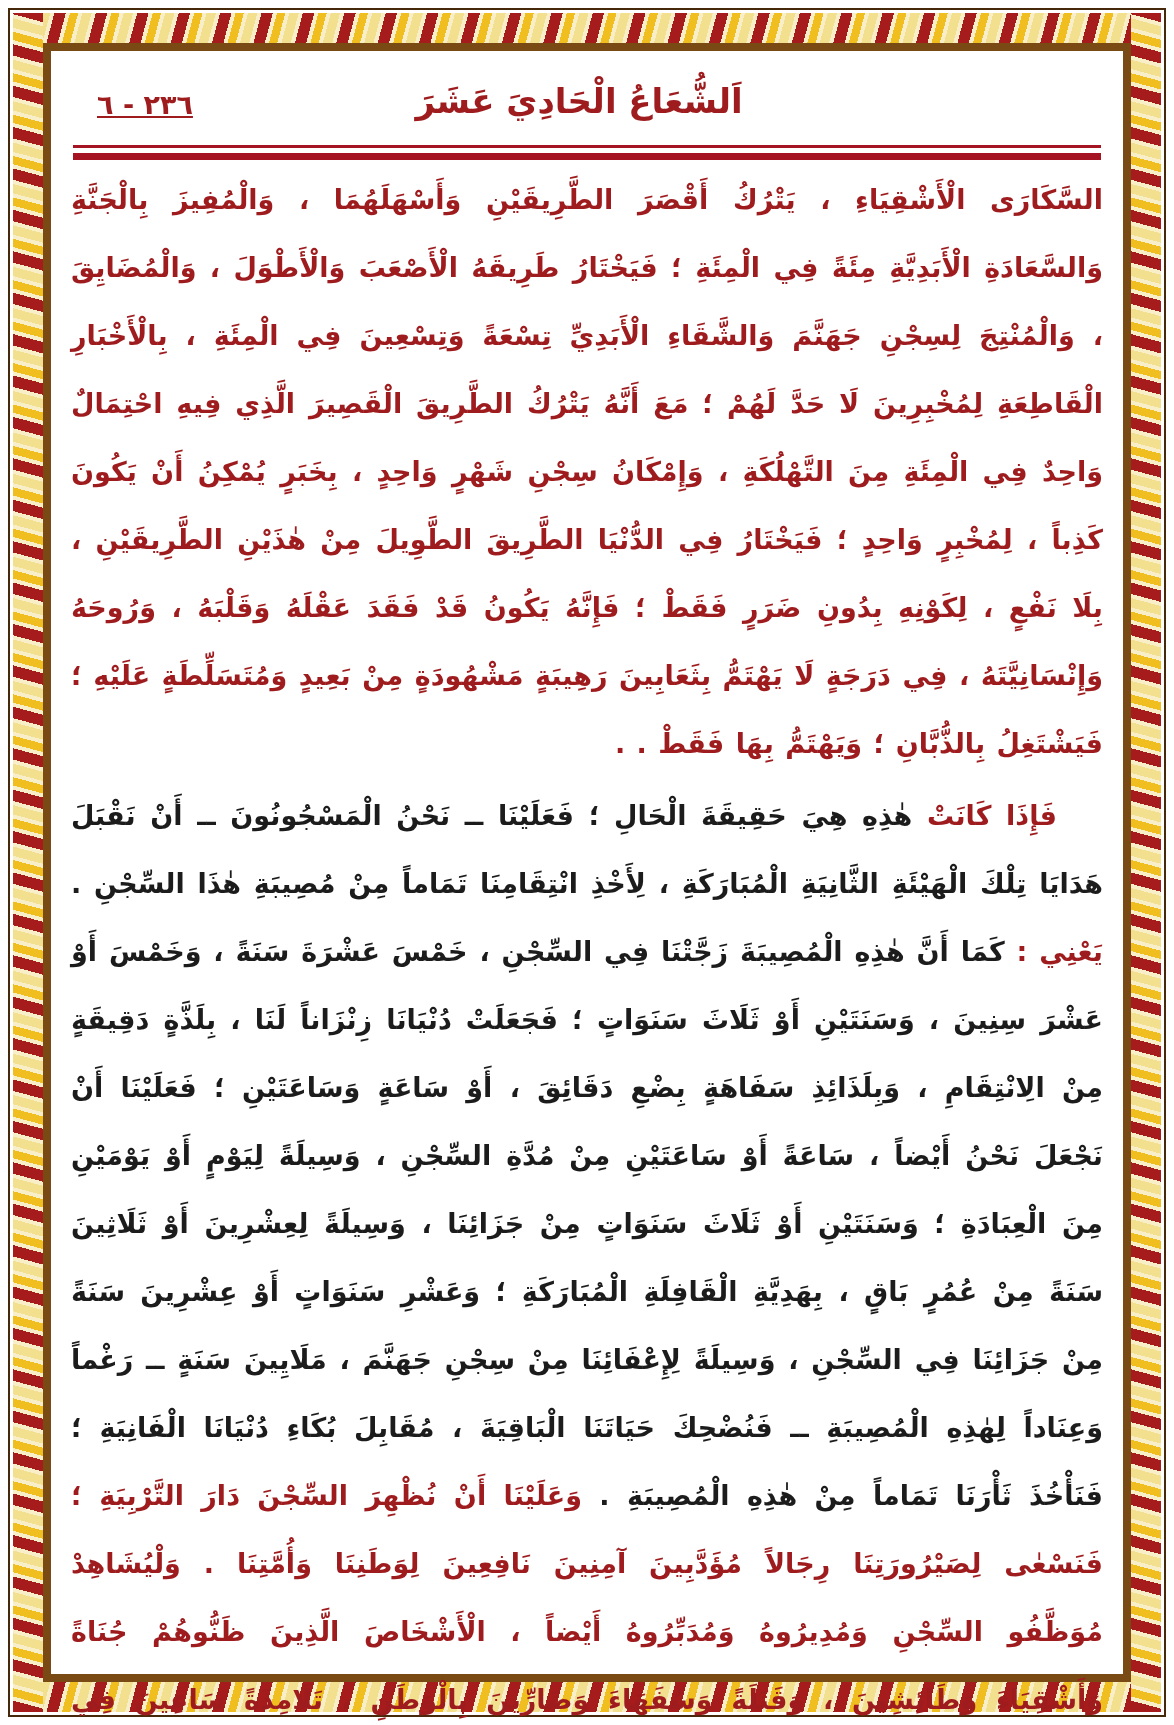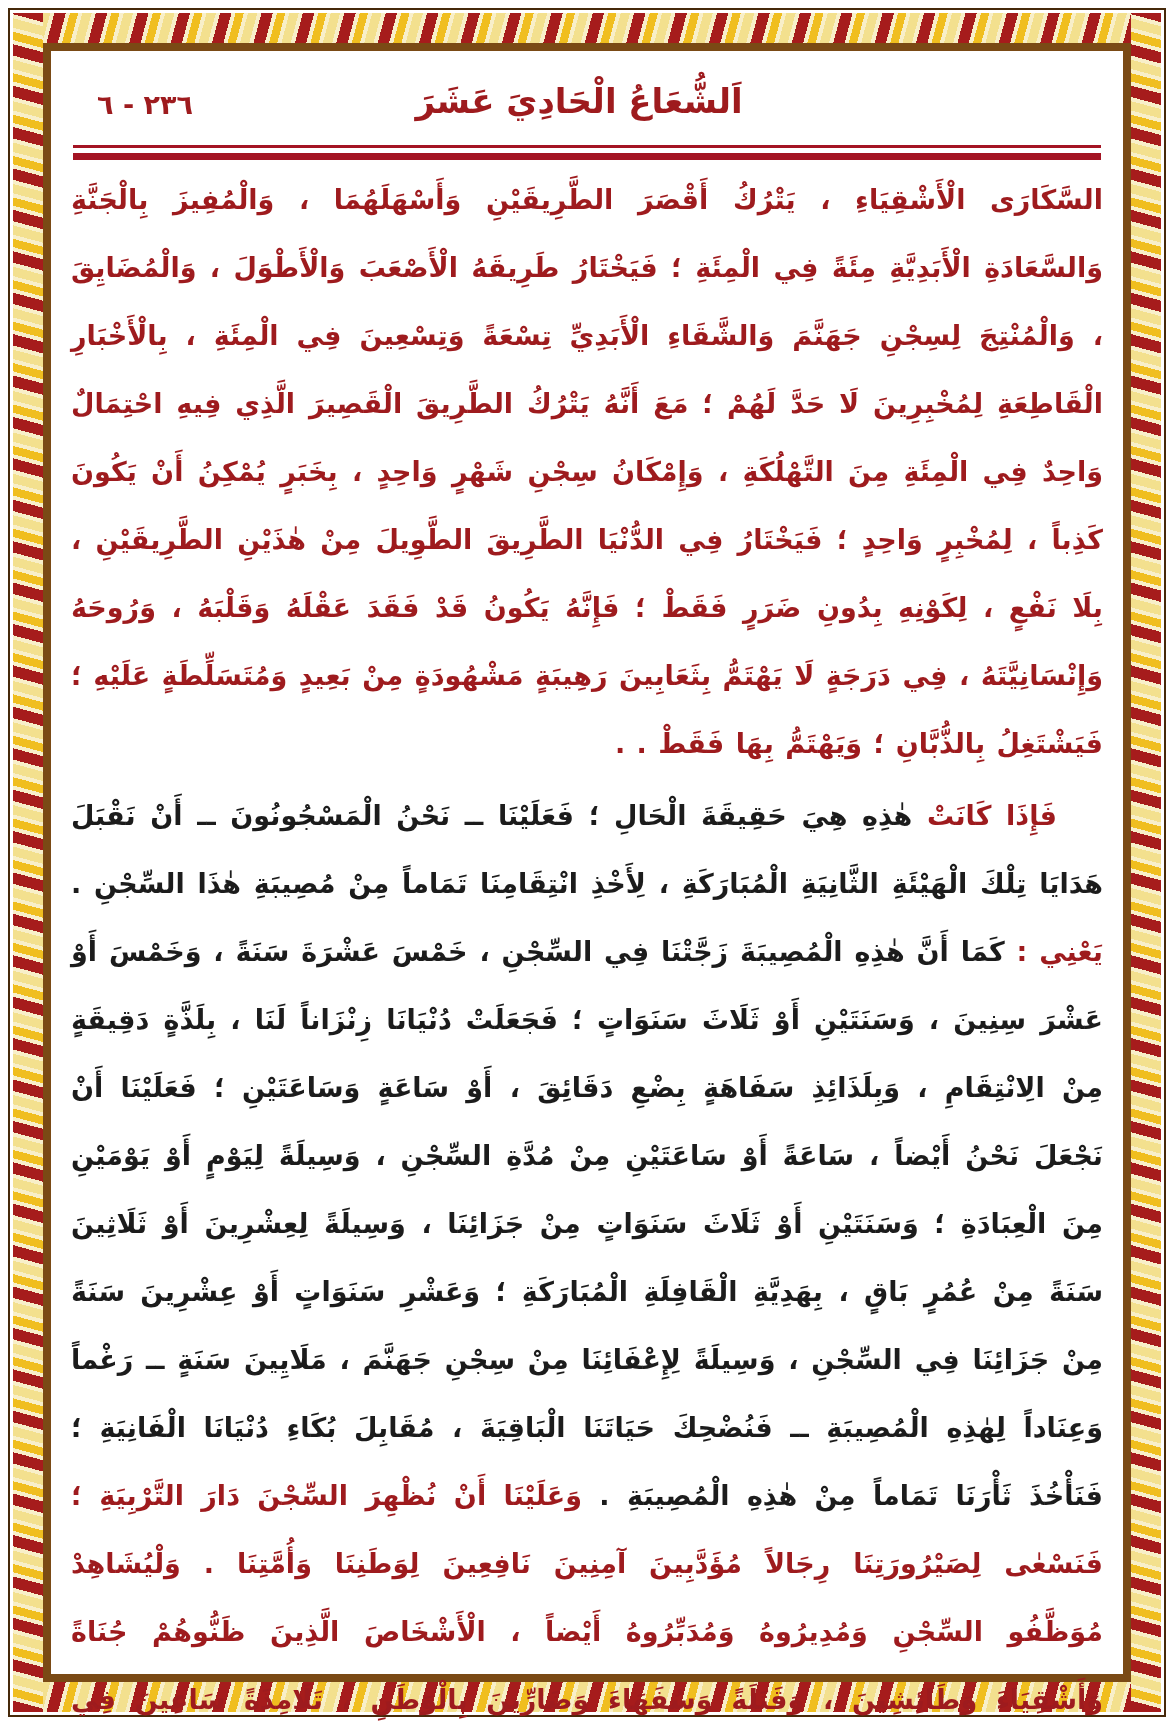--- a/index.html
+++ b/index.html
@@ -37,21 +37,21 @@
   .page-title{
     position:absolute;left:0;right:16px;top:14px;
     text-align:center;
     font-size:34px;font-weight:bold;
     color:#9e1b1e;
   }
   .page-number{
     position:absolute;left:28px;top:22px;
     direction:ltr;unicode-bidi:bidi-override;
     font-size:27px;font-weight:bold;
-    color:#9e1b1e;letter-spacing:2px;
+    color:#9e1b1e;letter-spacing:2px;text-decoration:underline;
   }
   .double-rule{
     margin:0 4px;height:5px;
     border-top:3px solid #a41423;
     border-bottom:7px solid #a41423;
   }
   .body-text{margin-top:6px;padding:0 2px;}
   .para{
     margin:0 0 4px 0;
     font-size:27px;font-weight:bold;

